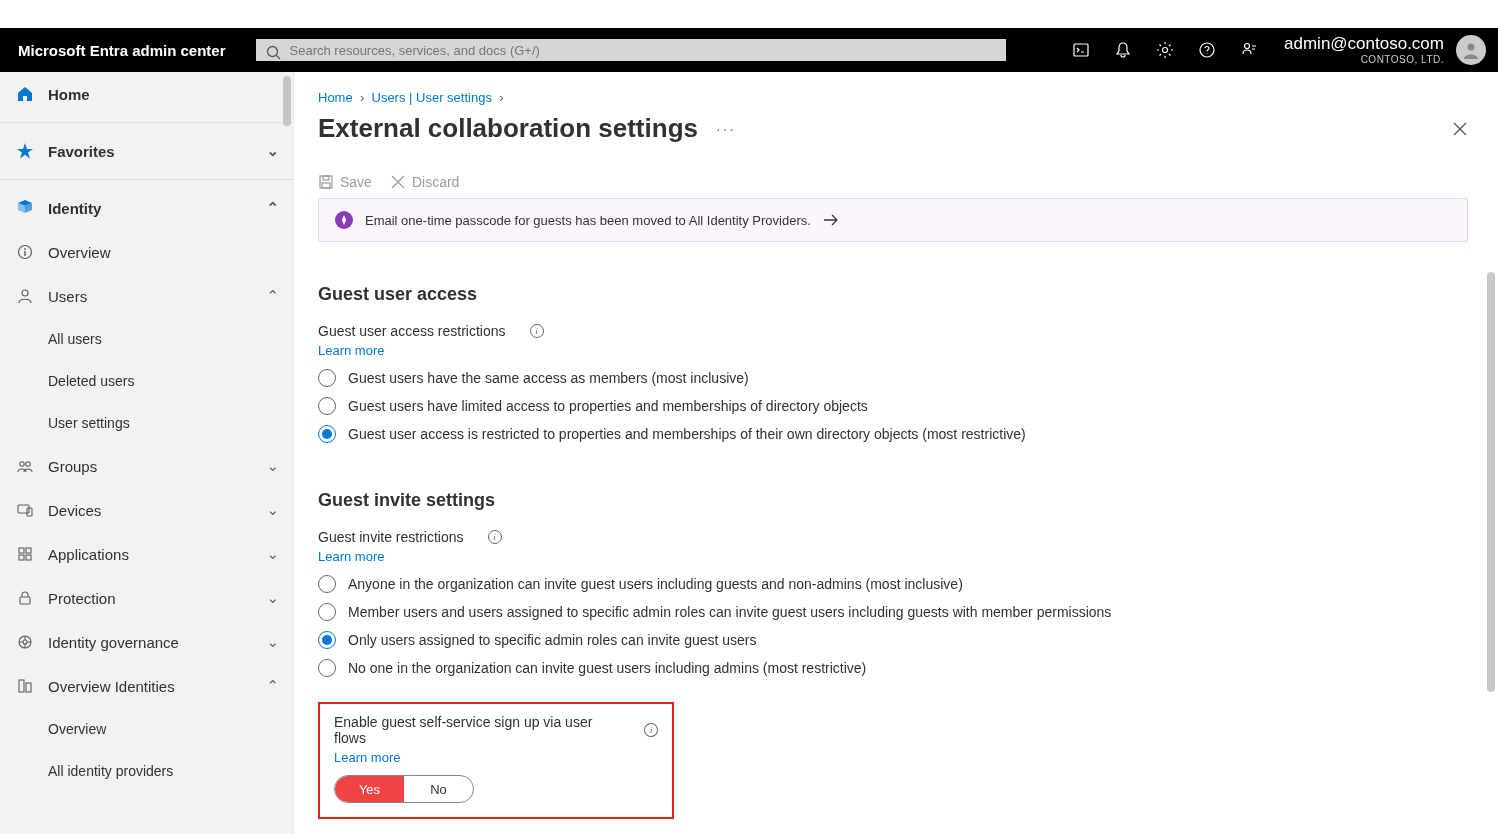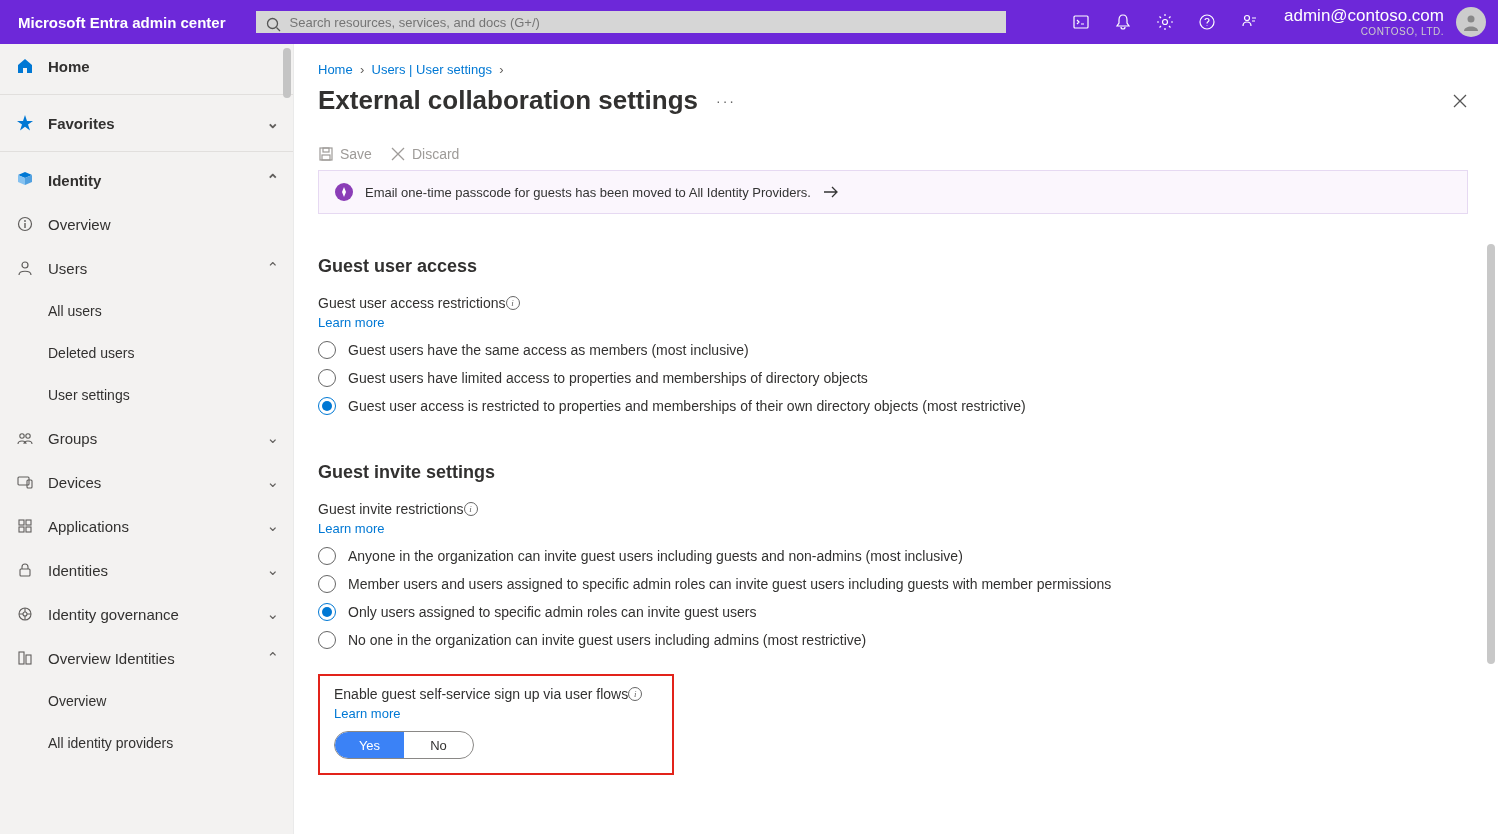--- a/index.html
+++ b/index.html
@@ -8,25 +8,26 @@
     font-size: 14px;
     color: #323130;
     background: #ffffff;
     width: 1498px;
     height: 834px;
     overflow: hidden;
   }
   
   .topbar {
     height: 44px;
-    background: #6d28d9;
+    background: #000000;
     color: #ffffff;
     display: flex;
     align-items: center;
     padding: 0 0 0 18px;
+    margin-top: 28px;
   }
   .brand { font-size: 15px; font-weight: 600; }
   .search-wrap {
     flex: 0 0 750px;
     margin-left: 30px;
     position: relative;
   }
   .search-input {
     width: 100%;
     height: 22px;
@@ -150,21 +151,21 @@
   .info-banner .bullet-icon {
     width:18px; height:18px; border-radius:50%; background:#8b3db7;
     display:flex; align-items:center; justify-content:center; color:#fff;
     flex-shrink:0;
   }
   .section-heading {
     font-size:18px; font-weight:600; margin-top:42px;
   }
   .sub-label {
     font-size:14px; color:#323130; margin-top:18px;
-    display:flex; align-items:center; gap:0;
+    display:flex; align-items:center; gap:24px;
   }
   .info-circ {
     width:14px; height:14px; border:1px solid #666; border-radius:50%;
     color:#666; display:flex; align-items:center; justify-content:center;
     font-size:9px; font-family: Georgia, serif; font-style:italic;
   }
   .learn-link { color:#0078d4; font-size:13px; margin-top:4px; display:inline-block; cursor:pointer; }
   .radio-group { margin-top:6px; }
   .radio-row {
     display:flex; align-items:center; gap:12px;
@@ -191,21 +192,21 @@
     width:140px; height:28px;
     border:1px solid #8a8886;
     border-radius:14px;
     display:flex; overflow:hidden;
   }
   .toggle .half {
     flex:1; display:flex; align-items:center; justify-content:center;
     font-size:13px;
   }
   .toggle .half.on {
-    background:#3b82f6; color:#fff; border-radius:14px 0 0 14px;
+    background:#ef4444; color:#fff; border-radius:14px 0 0 14px;
   }
   .toggle .half.off { color:#323130; }
   svg { display:block; }
 </style>
 </head>
 <body>
 
 <div class="topbar">
   <div class="brand">Microsoft Entra admin center</div>
   <div class="search-wrap">
@@ -357,21 +358,21 @@
         <span>Applications</span>
         <span class="chev">⌄</span>
       </div>
       <div class="nav-item">
         <span class="nav-icon">
             <svg width="16" height="16" viewBox="0 0 16 16">
               <rect x="3" y="7" width="10" height="7" rx="1" fill="none" stroke="#605e5c" stroke-width="1.1"></rect>
               <path d="M5 7 L5 5 A3 3 0 0 1 11 5 L11 7" fill="none" stroke="#605e5c" stroke-width="1.1"></path>
             </svg>
           </span>
-        <span>Identities</span>
+        <span>Protection</span>
         <span class="chev">⌄</span>
       </div>
       <div class="nav-item">
         <span class="nav-icon">
             <svg width="16" height="16" viewBox="0 0 16 16">
               <circle cx="8" cy="8" r="6" fill="none" stroke="#605e5c" stroke-width="1.1"></circle>
               <circle cx="8" cy="8" r="2" fill="none" stroke="#605e5c" stroke-width="1.1"></circle>
               <path d="M8 2 L8 6 M8 10 L8 14 M2 8 L6 8 M10 8 L14 8" stroke="#605e5c" stroke-width="1.1"></path>
             </svg>
           </span>

